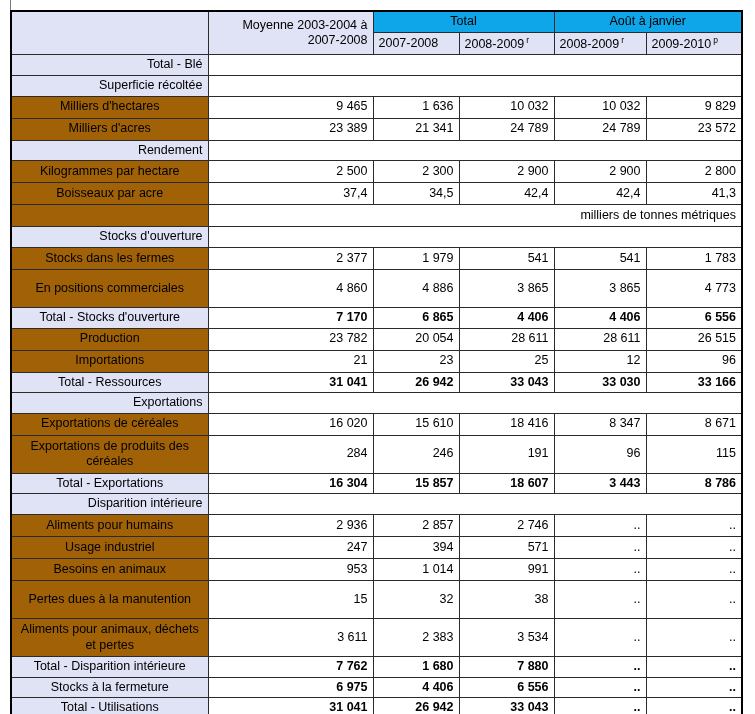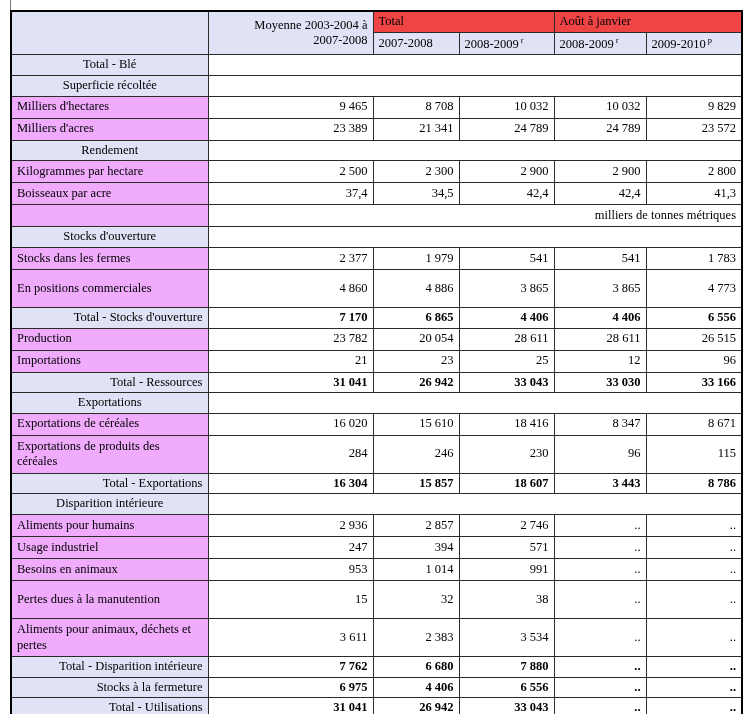--- a/index.html
+++ b/index.html
@@ -13,21 +13,20 @@
     font-family: "Liberation Sans", sans-serif;
     color: #000000;
     overflow: hidden;
   }
 
   #stage {
     position: relative;
     width: 755px;
     height: 692px;
     background: #ffffff;
-    font-family: Liberation Serif, serif;
   }
 
   
   .top-stub {
     position: absolute;
     left: 10px;
     top: 0px;
     width: 1px;
     height: 11px;
     background: #7b7b7b;
@@ -59,36 +58,36 @@
     line-height: 1.25;
     box-sizing: border-box;
   }
 
   
   table.sheet {
     border: 2px solid #000000;
   }
 
   .lbl {
-    background: #f0abfc;
-    text-align: left;
+    background: #a16207;
+    text-align: center;
     height: 22px;
   }
   .lbl.tall { height: 38px; }
 
   .sec {
+    background: #e0e2f5;
+    font-weight: bold;
+    text-align: right;
+  }
+
+  .tot {
     background: #e0e2f5;
     font-weight: bold;
     text-align: center;
-  }
-
-  .tot {
-    background: #e0e2f5;
-    font-weight: bold;
-    text-align: right;
   }
 
   .num {
     background: #ffffff;
     text-align: right;
     white-space: nowrap;
   }
   .num.b { font-weight: bold; }
 
   .blank {
@@ -101,21 +100,22 @@
     vertical-align: bottom;
   }
   .hdr-moy {
     background: #e0e2f5;
     text-align: right;
     vertical-align: top;
     padding-top: 4px;
     line-height: 1.35;
   }
   .hdr-grp {
-    background: #ef4444;
+    background: #0ea5e9;
+    text-align: center;
     vertical-align: middle;
   }
   .hdr-sub {
     background: #e0e2f5;
     text-align: left;
     vertical-align: bottom;
     white-space: nowrap;
   }
   .hdr-sub sup {
     font-size: 8.5px;
@@ -180,21 +180,21 @@
           <td class="sec">Total - Blé</td>
           <td class="blank" colspan="5"></td>
         </tr>
         <tr>
           <td class="sec">Superficie récoltée</td>
           <td class="blank" colspan="5"></td>
         </tr>
         <tr>
           <td class="lbl">Milliers d'hectares</td>
           <td class="num">9 465</td>
-          <td class="num">8 708</td>
+          <td class="num">1 636</td>
           <td class="num">10 032</td>
           <td class="num">10 032</td>
           <td class="num">9 829</td>
         </tr>
         <tr>
           <td class="lbl">Milliers d'acres</td>
           <td class="num">23 389</td>
           <td class="num">21 341</td>
           <td class="num">24 789</td>
           <td class="num">24 789</td>
@@ -285,21 +285,21 @@
           <td class="num">16 020</td>
           <td class="num">15 610</td>
           <td class="num">18 416</td>
           <td class="num">8 347</td>
           <td class="num">8 671</td>
         </tr>
         <tr>
           <td class="lbl tall">Exportations de produits des céréales</td>
           <td class="num">284</td>
           <td class="num">246</td>
-          <td class="num">230</td>
+          <td class="num">191</td>
           <td class="num">96</td>
           <td class="num">115</td>
         </tr>
         <tr>
           <td class="tot">Total - Exportations</td>
           <td class="num b">16 304</td>
           <td class="num b">15 857</td>
           <td class="num b">18 607</td>
           <td class="num b">3 443</td>
           <td class="num b">8 786</td>
@@ -344,21 +344,21 @@
           <td class="lbl tall">Aliments pour animaux, déchets et pertes</td>
           <td class="num">3 611</td>
           <td class="num">2 383</td>
           <td class="num">3 534</td>
           <td class="num">..</td>
           <td class="num">..</td>
         </tr>
         <tr>
           <td class="tot tall">Total - Disparition intérieure</td>
           <td class="num b">7 762</td>
-          <td class="num b">6 680</td>
+          <td class="num b">1 680</td>
           <td class="num b">7 880</td>
           <td class="num b">..</td>
           <td class="num b">..</td>
         </tr>
         <tr>
           <td class="tot">Stocks à la fermeture</td>
           <td class="num b">6 975</td>
           <td class="num b">4 406</td>
           <td class="num b">6 556</td>
           <td class="num b">..</td>

